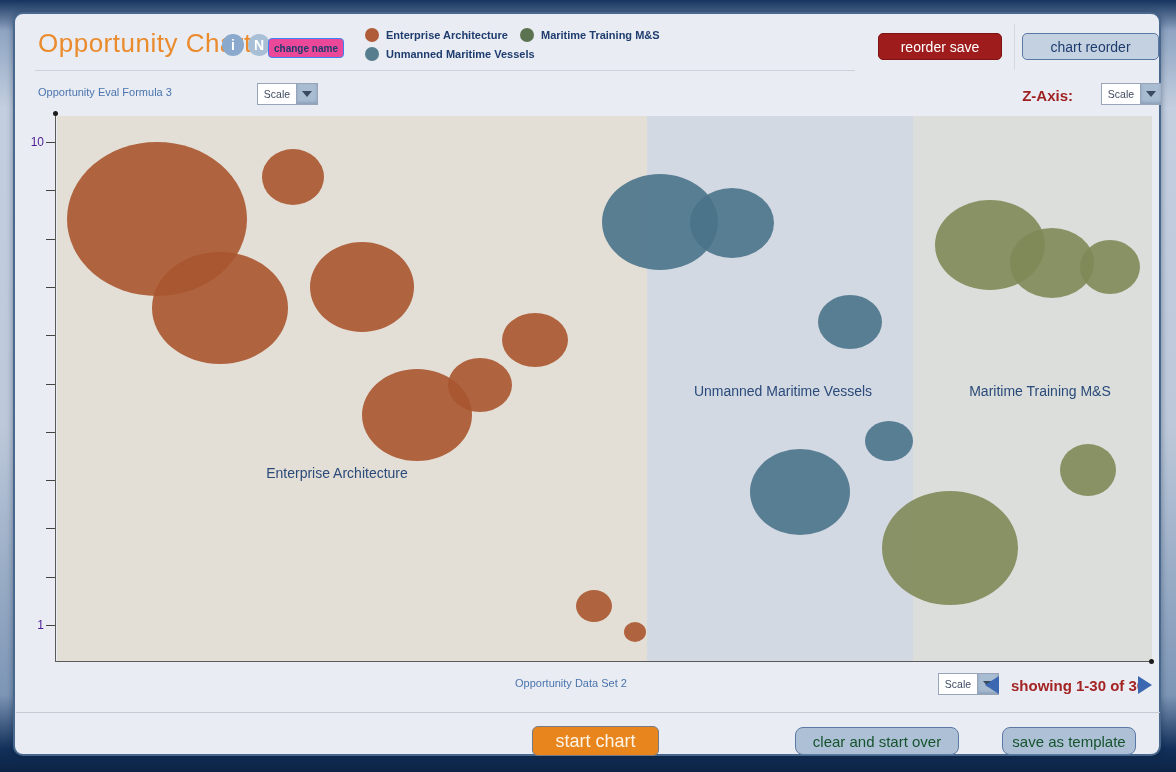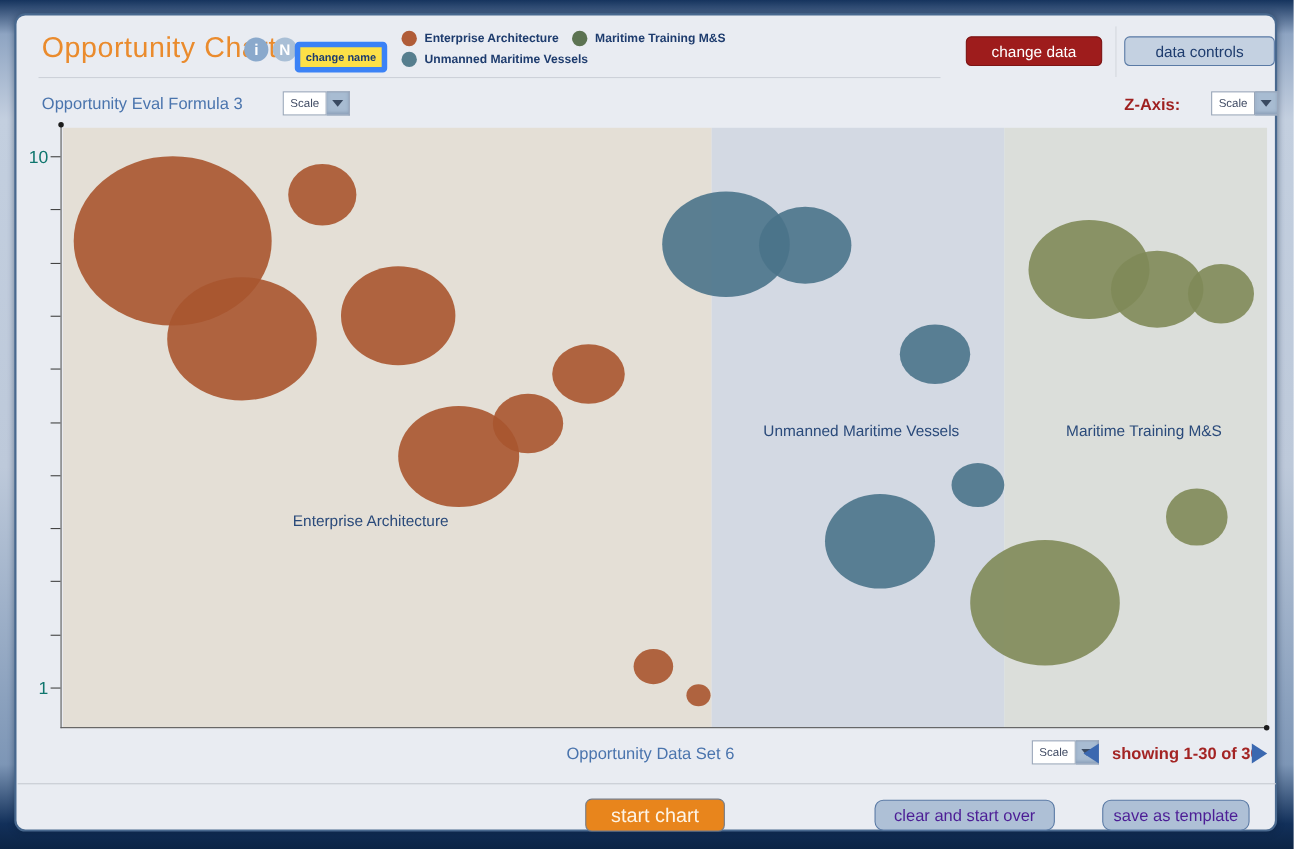--- a/index.html
+++ b/index.html
@@ -11,55 +11,55 @@
   #window{
     position:absolute;left:13px;top:12px;width:1144px;height:740px;
     background:#e9ecf2;border:2px solid #48688e;border-radius:10px;
     box-shadow:0 1px 6px rgba(10,30,60,.45);
   }
   .abs{position:absolute;}
   
   .app-title{left:38px;top:28px;font-size:26px;color:#ea8b2d;letter-spacing:.5px;}
   .round-icon{width:22px;height:22px;border-radius:50%;color:#fff;font-weight:bold;
     display:flex;align-items:center;justify-content:center;font-size:14px;}
-  .chip-btn{background:#fde047;border:5px solid #3b82f6;border-radius:4px;color:#1e3c6e;
+  .chip-btn{background:#ec4899;border:1px solid #3b82f6;border-radius:4px;color:#1e3c6e;
     font-weight:bold;font-size:10px;display:flex;align-items:center;justify-content:center;}
   .legend-item{display:flex;align-items:center;gap:7px;position:absolute;}
   .legend-dot{width:14px;height:14px;border-radius:50%;}
   .legend-label{font-size:11px;font-weight:bold;color:#1e3c6e;white-space:nowrap;}
   .btn{display:flex;align-items:center;justify-content:center;font-size:14px;cursor:default;}
   .btn-red{background:#9e1c1c;color:#fff;border:1px solid #7c1414;border-radius:5px;}
   .btn-steel{background:#c4d1e1;color:#1e3c6e;border:1px solid #5a7aa5;border-radius:5px;}
   .hdr-underline{left:35px;top:70px;width:820px;height:1px;background:#cdd1d9;}
   .hdr-vline{left:1014px;top:24px;width:1px;height:46px;background:#d5d8de;}
-  .axis-label{font-size:15px;color:#4a74ad;white-space:nowrap;}
+  .axis-label{font-size:11px;color:#4a74ad;white-space:nowrap;}
   .red-bold{font-size:15px;font-weight:bold;color:#9e1f1f;white-space:nowrap;}
   
   .scale-dd{display:flex;height:22px;}
   .scale-dd .dd-value{width:38px;background:#fff;border:1px solid #98a5b8;display:flex;
     align-items:center;justify-content:center;font-size:10.5px;color:#3f4a63;margin-left:20px;}
   .scale-dd .dd-btn{width:20px;background:#a8bcd2;border:1px solid #98a5b8;border-left:none;
     display:flex;align-items:center;justify-content:center;box-shadow:inset 0 -2px 3px rgba(90,110,140,.35);}
   .dd-tri{width:0;height:0;border-left:5px solid transparent;border-right:5px solid transparent;
     border-top:6px solid #3a4a61;}
   
   .zone{position:absolute;top:0;height:100%;}
   .zone-label{position:absolute;font-size:14px;color:#2a4a7a;white-space:nowrap;transform:translate(-50%,-50%);}
   .bubble{position:absolute;border-radius:50%;opacity:.9;}
   .axis-line{background:#5a5a5a;}
   .tick{position:absolute;height:1px;width:9px;background:#444;}
-  .tick-label{position:absolute;font-size:16px;color:#0f766e;text-align:right;width:26px;}
+  .tick-label{position:absolute;font-size:12px;color:#4c1d95;text-align:right;width:26px;}
   .axis-dot{position:absolute;width:5px;height:5px;border-radius:50%;background:#1c1c1c;}
   .pager-arrow{width:0;height:0;border-top:9px solid transparent;border-bottom:9px solid transparent;}
   .arrow-left{border-right:14px solid #3b68b0;}
   .arrow-right{border-left:14px solid #3b68b0;}
   .pager-text{font-size:15px;font-weight:bold;color:#a32424;white-space:nowrap;}
   .footer-sep{left:16px;top:712px;width:1144px;height:1px;background:#c6cad2;}
   .btn-save{background:#e8851c;border:1px solid #757b85;border-radius:6px;color:#fdf4e6;font-size:18px;}
-  .btn-foot{background:#aec0d6;border:1px solid #5a7aa5;border-radius:8px;color:#4c1d95;font-size:15px;}
+  .btn-foot{background:#aec0d6;border:1px solid #5a7aa5;border-radius:8px;color:#14532d;font-size:15px;}
 </style>
 </head>
 <body>
 
 <div id="window"></div>
 
 <div class="abs app-title">Opportunity Chart</div>
 <div class="abs round-icon" style="left:222px;top:34px;background:#8aa9cc;">
     <span>i</span>
   </div>
@@ -77,22 +77,22 @@
       <span class="legend-dot" style="background: rgb(92, 115, 82);"></span>
       <span class="legend-label">Maritime Training M&amp;S</span>
     </div>
     <div class="legend-item" style="left: 365px; top: 47px;">
       <span class="legend-dot" style="background: rgb(86, 126, 142);"></span>
       <span class="legend-label">Unmanned Maritime Vessels</span>
     </div>
   </div>
 
 <div class="abs hdr-vline"></div>
-<div class="abs btn btn-red" style="left:878px;top:33px;width:122px;height:25px;">change data</div>
-<div class="abs btn btn-steel" style="left:1022px;top:33px;width:135px;height:25px;">data controls</div>
+<div class="abs btn btn-red" style="left:878px;top:33px;width:122px;height:25px;">reorder save</div>
+<div class="abs btn btn-steel" style="left:1022px;top:33px;width:135px;height:25px;">chart reorder</div>
 <div class="abs hdr-underline"></div>
 
 <div class="abs axis-label" style="left:38px;top:86px;">Opportunity Eval Formula 3</div>
 <div class="abs scale-dd" style="left:237px;top:83px;">
   <div class="dd-value">Scale</div>
   <div class="dd-btn">
       <div class="dd-tri"></div>
     </div>
 </div>
 <div class="abs" style="right:14px;top:86px;display:flex;align-items:center;gap:8px;">
@@ -145,21 +145,21 @@
     <div class="tick" style="left: 46px; top: 335.2px;"></div>
     <div class="tick" style="left: 46px; top: 383.5px;"></div>
     <div class="tick" style="left: 46px; top: 431.8px;"></div>
     <div class="tick" style="left: 46px; top: 480.1px;"></div>
     <div class="tick" style="left: 46px; top: 528.4px;"></div>
     <div class="tick" style="left: 46px; top: 576.7px;"></div>
     <div class="tick" style="left: 46px; top: 625px;"></div>
     <div class="tick-label" style="left: 18px; top: 618px;">1</div>
   </div>
 
-<div class="abs axis-label" style="left:515px;top:677px;">Opportunity Data Set 6</div>
+<div class="abs axis-label" style="left:515px;top:677px;">Opportunity Data Set 2</div>
 <div class="abs scale-dd" style="left:918px;top:673px;">
   <div class="dd-value">Scale</div>
   <div class="dd-btn">
       <div class="dd-tri"></div>
     </div>
 </div>
 <div class="abs pager-arrow arrow-left" style="left:985px;top:676px;"></div>
 <div class="abs pager-text" style="left:1011px;top:677px;">showing 1-30 of 30</div>
 <div class="abs pager-arrow arrow-right" style="left:1138px;top:676px;"></div>
 

